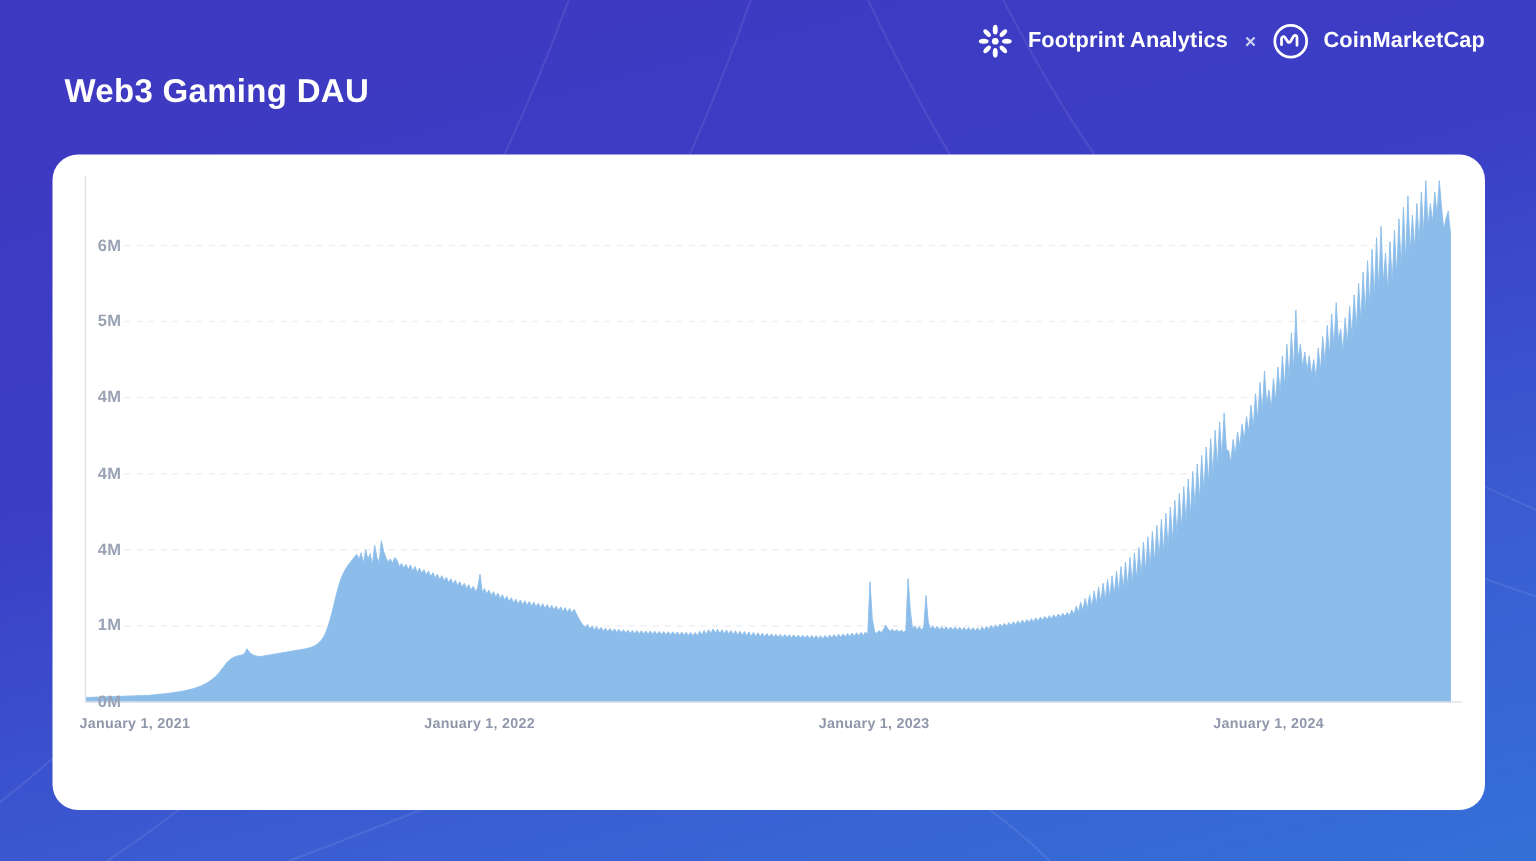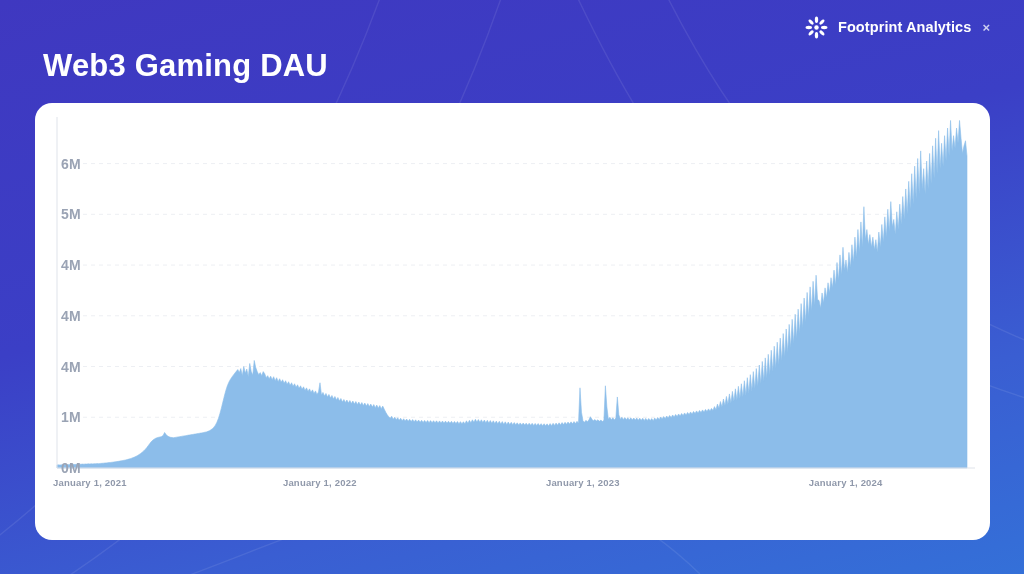--- a/index.html
+++ b/index.html
@@ -26,35 +26,35 @@
     height: 28px;
   }
   .brand-group { display: flex; align-items: center; gap: 9px; text-align: right; }
   .brand-name {
     color: #ffffff; font-size: 14.5px; font-weight: bold;
     letter-spacing: .1px; white-space: nowrap;
   }
   .brand-x { color: #d9dbf4; font-size: 13px; font-weight: 600; opacity: .92; }
   .page-title {
     position: absolute; left: 43px; top: 48px;
-    color: #ffffff; font-size: 31px; font-weight: bold;
+    color: #ffffff; font-size: 22px; font-weight: bold;
     letter-spacing: .2px;
   }
   
   .card {
     position: absolute; left: 35px; top: 103px;
     width: 955px; height: 437px;
     background: #ffffff; border-radius: 17px;
   }
   
   .chart { position: absolute; inset: 0; }
   .chart-svg { position: absolute; left: 0; top: 0; }
   .ytick {
     position: absolute; right: 0; transform: translateY(-50%);
-    font-size: 14px; color: #9aa3b4; font-weight: bold;
+    font-size: 11px; color: #9aa3b4; font-weight: bold;
     letter-spacing: .3px;
   }
   .ytick-wrap { position: absolute; left: 0; width: 46px; }
   .xtick {
     position: absolute; top: 374px;
     font-size: 9.5px; color: #8f98aa; font-weight: bold;
     letter-spacing: .2px; white-space: nowrap;
   }
 </style>
 </head>
@@ -89,20 +89,27 @@
             <ellipse cx="17.2" cy="6.8" rx="1.5" ry="3.0" transform="rotate(45 17.2 6.8)"></ellipse>
             <ellipse cx="6.8" cy="17.2" rx="1.5" ry="3.0" transform="rotate(45 6.8 17.2)"></ellipse>
           </g>
         </g>
       </svg>
       <span class="brand-name">Footprint Analytics</span>
     </div>
 
     <span class="brand-x">×</span>
 
+    <div class="brand-group">
+      <svg width="25" height="25" viewBox="0 0 24 24">
+        <circle cx="12" cy="12" r="10.2" fill="none" stroke="#ffffff" stroke-width="1.7"></circle>
+        <path d="M6.1 14.2 L6.1 10.3 C6.1 9.0 7.6 8.6 8.3 9.6 L10.2 12.4 C10.6 13.0 11.5 12.9 11.8 12.3 L13.7 8.9 C14.4 7.7 16.0 8.2 16.0 9.5 L16.0 14.6" fill="none" stroke="#ffffff" stroke-width="1.75" stroke-linecap="round" stroke-linejoin="round"></path>
+      </svg>
+      <span class="brand-name">CoinMarketCap</span>
+    </div>
   </div>
 
   <div class="page-title">Web3 Gaming DAU</div>
 
   <div class="card">
     <div class="chart">
       <svg class="chart-svg" id="plot" width="955" height="437" viewBox="0 0 955 437">
           <line x1="40" y1="314.2647058823529" x2="932" y2="314.2647058823529" stroke="#edeff3" stroke-width="1" stroke-dasharray="4 4"></line>
           <line x1="40" y1="263.52941176470586" x2="932" y2="263.52941176470586" stroke="#edeff3" stroke-width="1" stroke-dasharray="4 4"></line>
           <line x1="40" y1="212.79411764705884" x2="932" y2="212.79411764705884" stroke="#edeff3" stroke-width="1" stroke-dasharray="4 4"></line>

